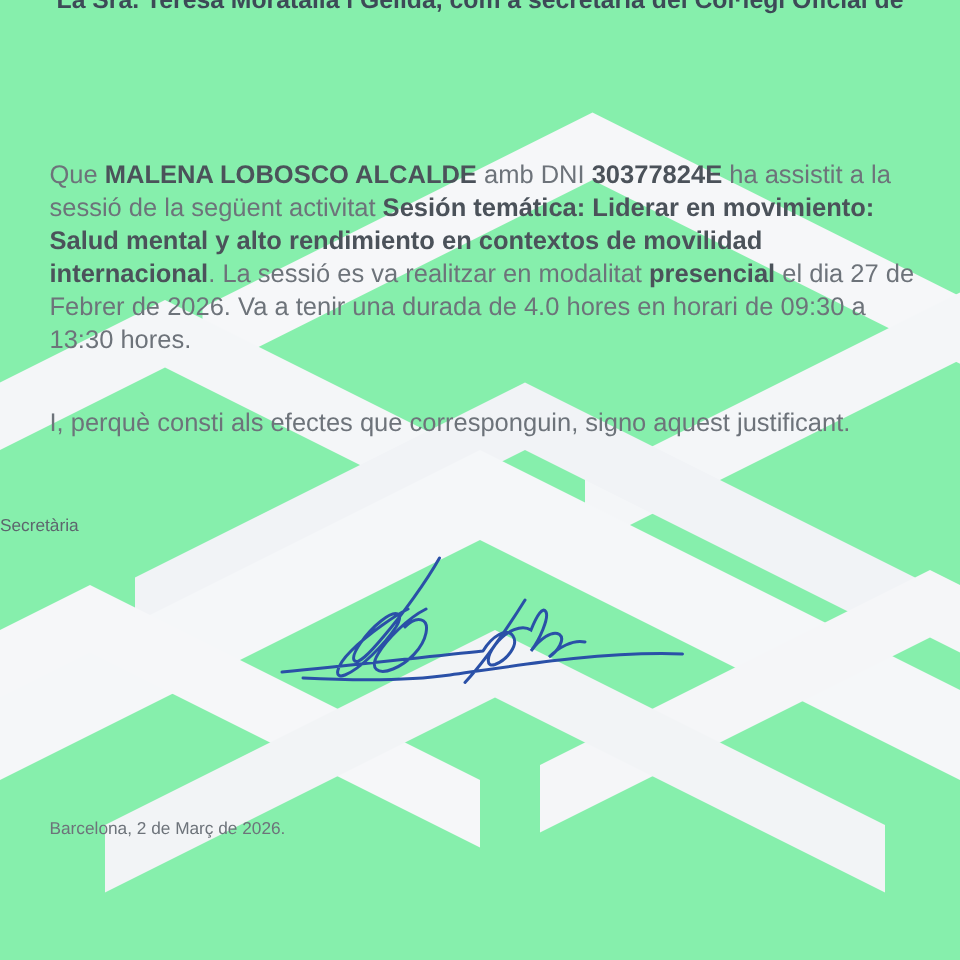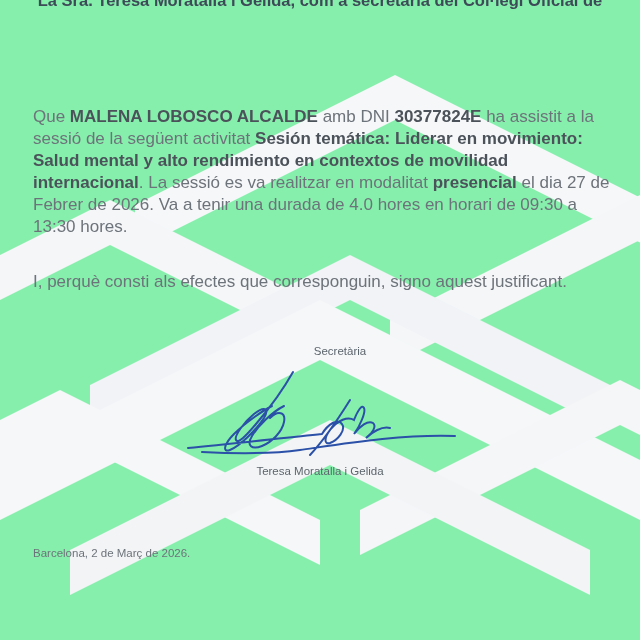--- a/index.html
+++ b/index.html
@@ -44,24 +44,23 @@
     color: #6d737a;
   }
   .para .b { font-weight: 700; color: #4b525a; }
   .para-main   { top: 106px; }
   .para-format { top: 205px; }
   .para-close  { top: 255px; margin-top: 16px; }
 
   .sig-role {
     position: absolute;
     left: 0; right: 0; top: 345px;
-    text-align: center;
+    text-align: left;
     font-size: 11.5px;
     color: #5d656d;
-    padding-left: 40px;
   }
   .sig-svg {
     position: absolute;
     left: 172px; top: 366px;
     width: 290px; height: 100px;
   }
   .sig-name {
     position: absolute;
     left: 0; right: 0; top: 465px;
     text-align: center;
@@ -109,18 +108,17 @@
 
     <svg class="sig-svg" viewBox="0 0 290 100" fill="none">
       <path stroke="#2a50a7" stroke-width="2" stroke-linecap="round" fill="none" d="M121 6 C112 22 96 44 84 58 C74 70 66 78 64 74 C62 70 72 56 82 48 C92 40 98 42 92 52 C84 64 68 80 58 84 C50 87 52 78 62 68 C74 56 92 44 100 40
                M112 40 C100 46 86 60 80 70 C74 80 80 84 90 80 C100 76 110 66 112 56 C114 46 106 44 98 52
                M178 34 C168 50 152 74 138 89
                M150 68 C156 58 166 52 170 58 C174 64 166 74 158 77 C152 79 152 72 158 64 C166 54 176 50 182 54 C186 44 190 38 192 42 C194 46 188 60 182 68 C188 60 196 54 201 57 C205 60 200 68 194 72 C200 66 210 60 218 62
                M16 82 C60 78 110 72 150 68
                M30 86 C70 88 100 88 128 84 C170 78 230 68 283 70"></path>
     </svg>
 
-    <div class="sig-name">Teresa Moratalla i Gelida</div>
 
     <div class="place-date">Barcelona, 2 de Març de 2026.</div>
 
   </div>
 </div>
 
 </body></html>

